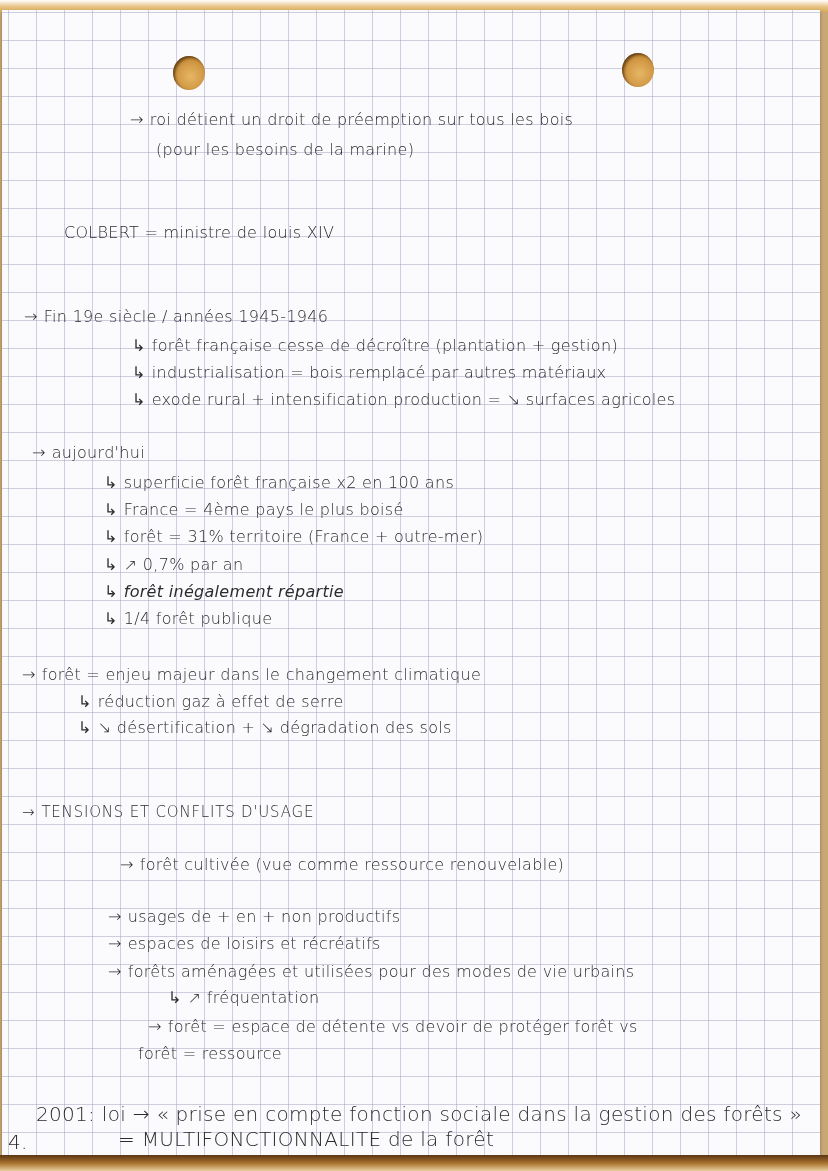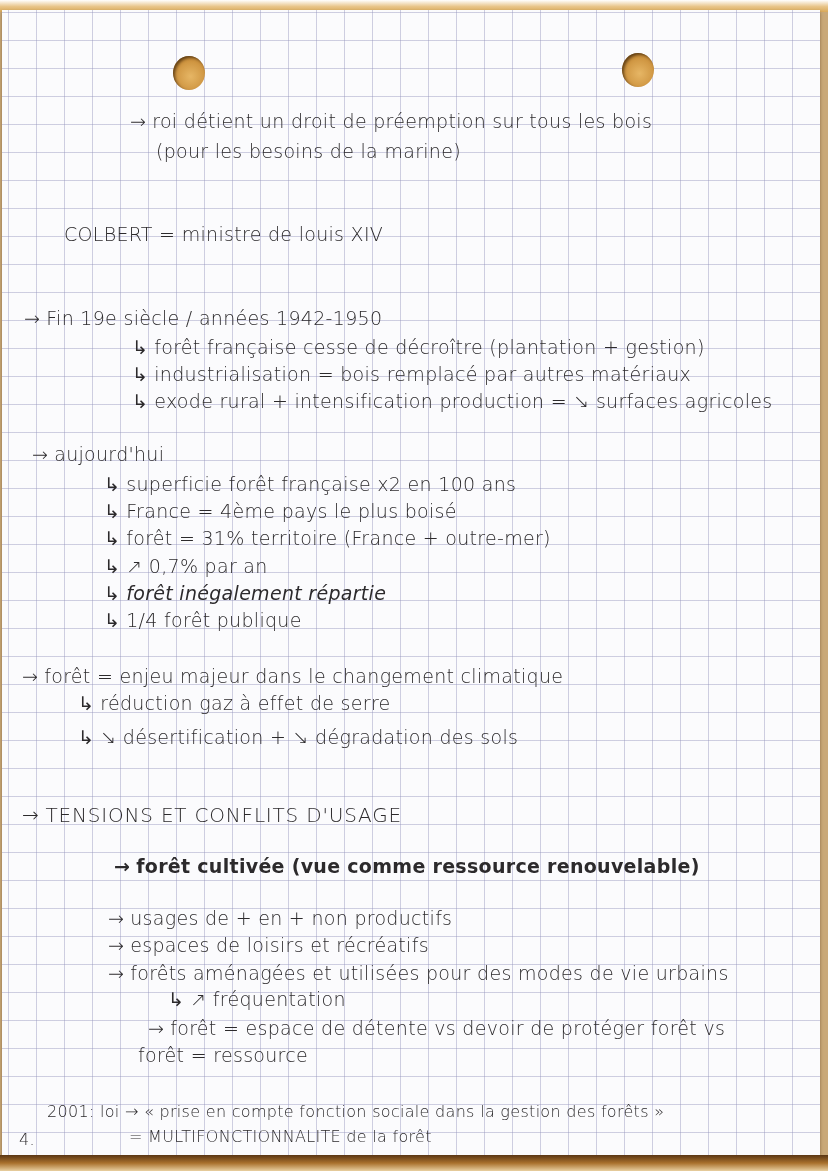--- a/index.html
+++ b/index.html
@@ -28,63 +28,63 @@
   }
   .hole {
     position: absolute; width: 32px; height: 34px; border-radius: 50%;
     background: radial-gradient(circle at 55% 60%, #e6b665 0%, #c98d38 70%, #5a3a18 100%);
     box-shadow: inset 2px 2px 3px rgba(40,20,0,0.6);
   }
   .line {
     position: absolute; white-space: nowrap;
     color: #2c2a2c;
     font-family: "DejaVu Sans", sans-serif;
-    font-size: 19px; font-weight: 300;
+    font-size: 16px; font-weight: 300;
     letter-spacing: 0.3px;
   }
-  .line.caps { font-size: 20px; letter-spacing: 0.8px; text-align: right; }
-  .line.small { font-size: 16px; margin-left: 11px; }
+  .line.caps { font-size: 15px; letter-spacing: 0.8px; text-align: right; }
+  .line.small { font-size: 20px; }
   .arrow { display: inline-block; margin-right: 6px; }
 </style>
 </head>
 <body>
 
 <div class="top-edge"></div>
 <div class="paper"></div>
 <div class="bottom-edge"></div>
 
 <div class="hole" style="left:173px; top:56px;"></div>
 <div class="hole" style="left:622px; top:53px;"></div>
 
 <div>
   <div class="line" style="left:130px; top:110px;"><span class="arrow">→</span><span>roi détient un droit de préemption sur tous les bois</span></div>
   <div class="line" style="left:156px; top:140px;"><span>(pour les besoins de la marine)</span></div>
 
   <div class="line" style="left:64px; top:223px;"><span>COLBERT = ministre de louis XIV</span></div>
 
-  <div class="line" style="left:24px; top:307px;"><span class="arrow">→</span><span>Fin 19e siècle / années 1942-1950</span></div>
+  <div class="line" style="left:24px; top:307px;"><span class="arrow">→</span><span>Fin 19e siècle / années 1945-1946</span></div>
   <div class="line" style="left:132px; top:336px;"><span class="arrow">↳</span><span>forêt française cesse de décroître (plantation + gestion)</span></div>
   <div class="line" style="left:132px; top:363px;"><span class="arrow">↳</span><span>industrialisation = bois remplacé par autres matériaux</span></div>
   <div class="line" style="left:132px; top:390px;"><span class="arrow">↳</span><span>exode rural + intensification production = ↘ surfaces agricoles</span></div>
 
   <div class="line" style="left:20px; top:443px;margin-left:12px;"><span class="arrow">→</span><span>aujourd'hui</span></div>
   <div class="line" style="left:104px; top:473px;"><span class="arrow">↳</span><span>superficie forêt française x2 en 100 ans</span></div>
   <div class="line" style="left:104px; top:500px;"><span class="arrow">↳</span><span>France = 4ème pays le plus boisé</span></div>
   <div class="line" style="left:104px; top:527px;"><span class="arrow">↳</span><span>forêt = 31% territoire (France + outre-mer)</span></div>
   <div class="line" style="left:104px; top:555px;"><span class="arrow">↳</span><span>↗ 0,7% par an</span></div>
   <div class="line" style="left:104px; top:582px;font-style:italic;"><span class="arrow">↳</span><span>forêt inégalement répartie</span></div>
   <div class="line" style="left:104px; top:609px;"><span class="arrow">↳</span><span>1/4 forêt publique</span></div>
 
   <div class="line" style="left:22px; top:665px;"><span class="arrow">→</span><span>forêt = enjeu majeur dans le changement climatique</span></div>
   <div class="line" style="left:78px; top:692px;"><span class="arrow">↳</span><span>réduction gaz à effet de serre</span></div>
-  <div class="line" style="left:78px; top:718px;margin-top:8px;"><span class="arrow">↳</span><span>↘ désertification + ↘ dégradation des sols</span></div>
+  <div class="line" style="left:78px; top:718px;"><span class="arrow">↳</span><span>↘ désertification + ↘ dégradation des sols</span></div>
 
   <div class="line caps" style="left:22px; top:803px;"><span class="arrow">→</span><span>TENSIONS ET CONFLITS D'USAGE</span></div>
 
-  <div class="line" style="left:114px; top:855px;font-weight:bold;"><span class="arrow">→</span><span>forêt cultivée (vue comme ressource renouvelable)</span></div>
+  <div class="line" style="left:120px; top:855px;"><span class="arrow">→</span><span>forêt cultivée (vue comme ressource renouvelable)</span></div>
 
   <div class="line" style="left:108px; top:907px;"><span class="arrow">→</span><span>usages de + en + non productifs</span></div>
   <div class="line" style="left:108px; top:934px;"><span class="arrow">→</span><span>espaces de loisirs et récréatifs</span></div>
   <div class="line" style="left:108px; top:962px;"><span class="arrow">→</span><span>forêts aménagées et utilisées pour des modes de vie urbains</span></div>
   <div class="line" style="left:168px; top:988px;"><span class="arrow">↳</span><span>↗ fréquentation</span></div>
   <div class="line" style="left:108px; top:1017px;margin-left:40px;"><span class="arrow">→</span><span>forêt = espace de détente vs devoir de protéger forêt vs</span></div>
   <div class="line" style="left:138px; top:1044px;"><span>forêt = ressource</span></div>
 
   <div class="line small" style="left:36px; top:1102px;"><span>2001: loi → « prise en compte fonction sociale dans la gestion des forêts »</span></div>
   <div class="line small" style="left:118px; top:1127px;"><span>= MULTIFONCTIONNALITE de la forêt</span></div>

